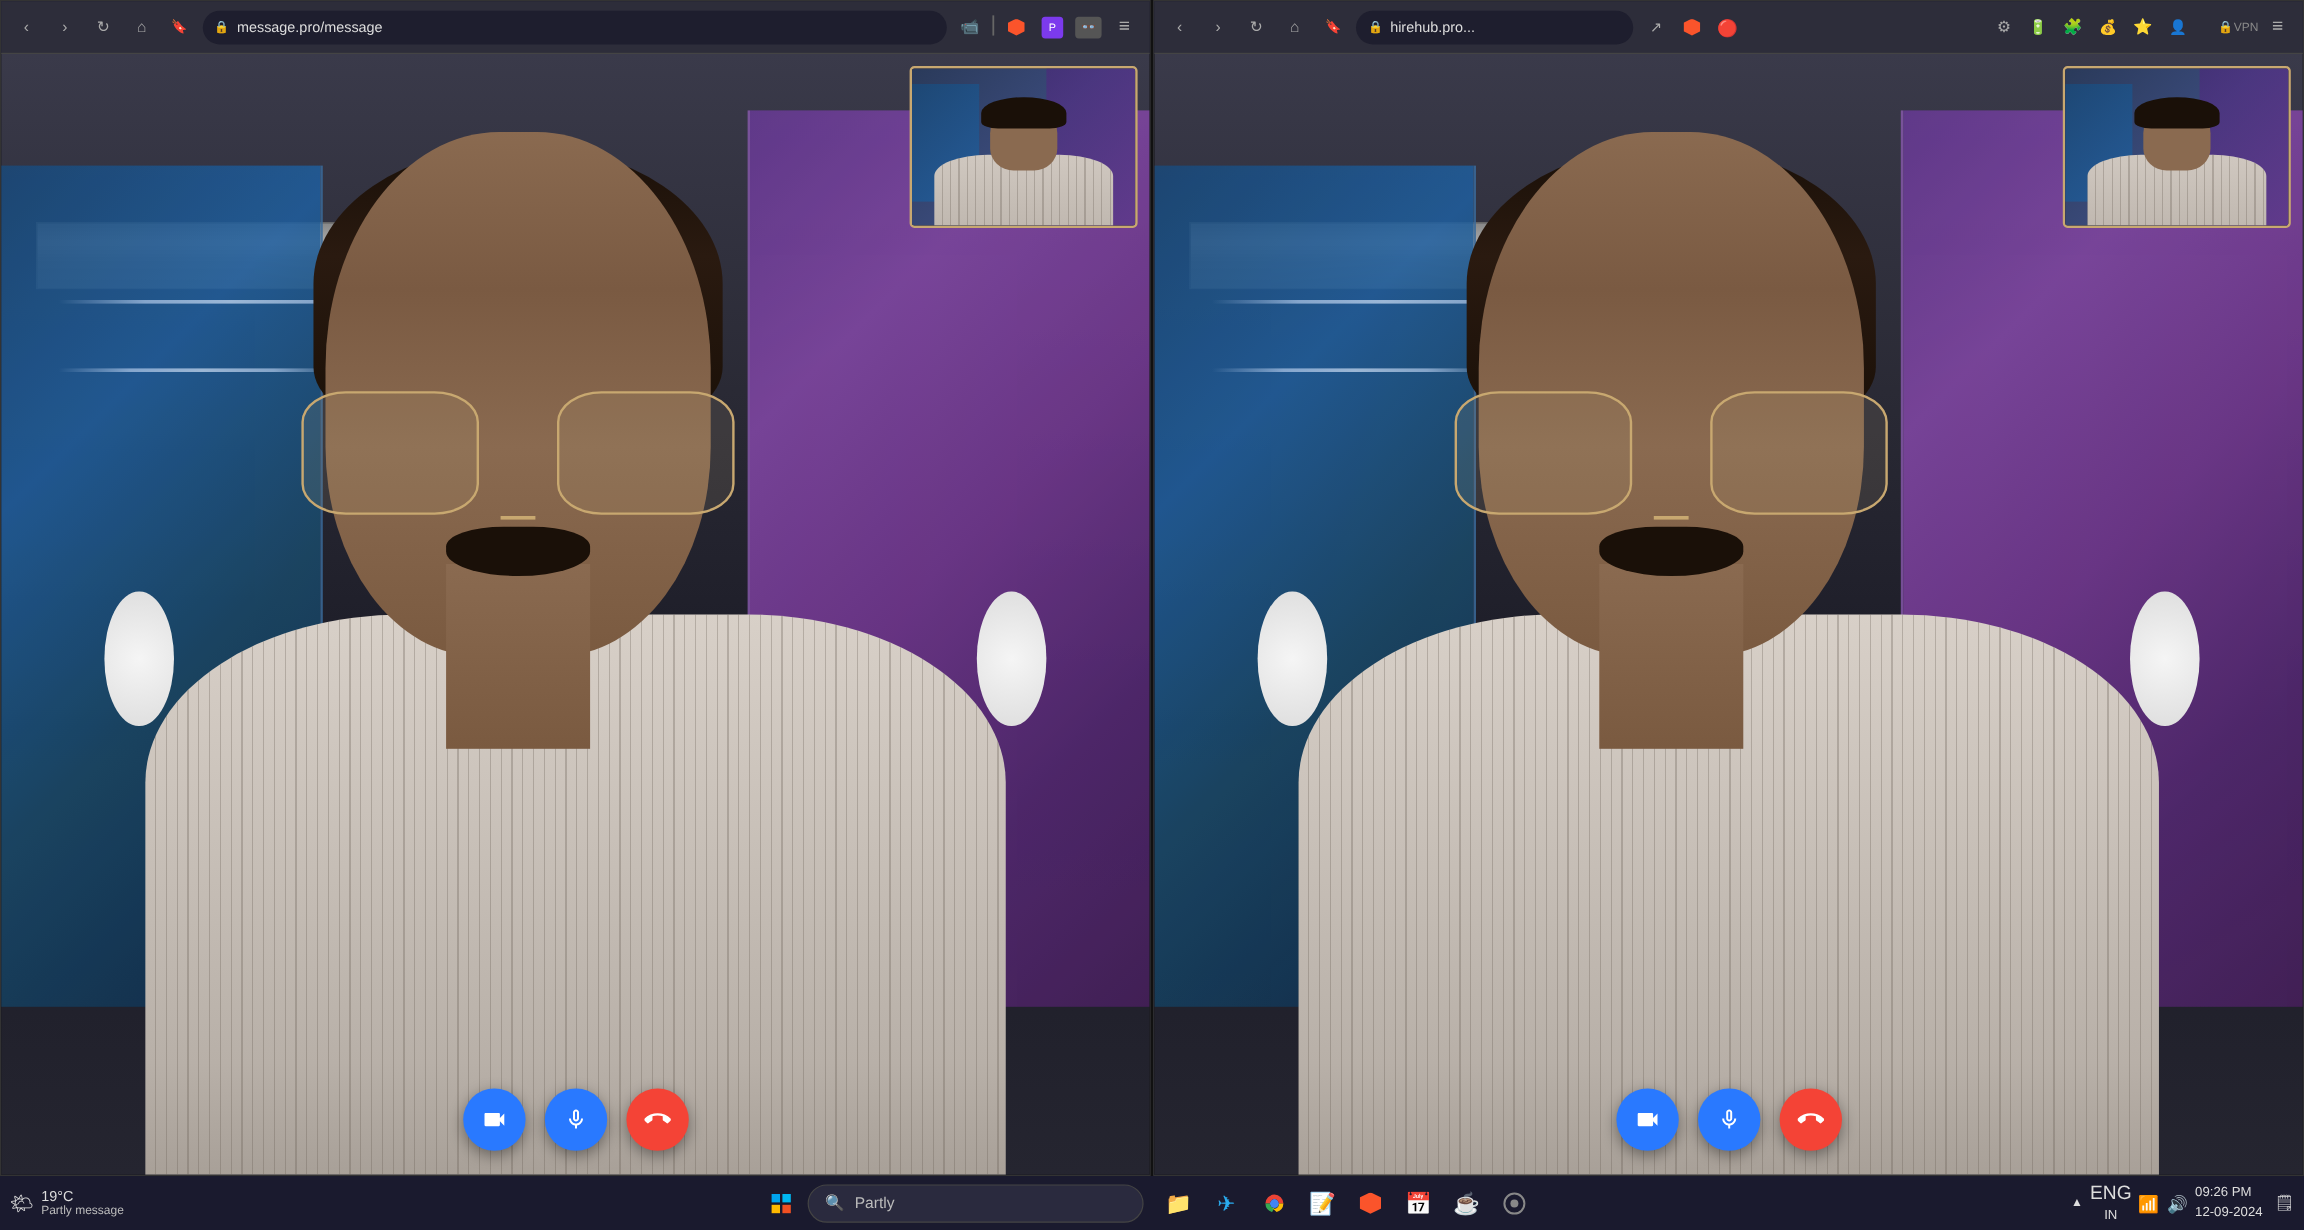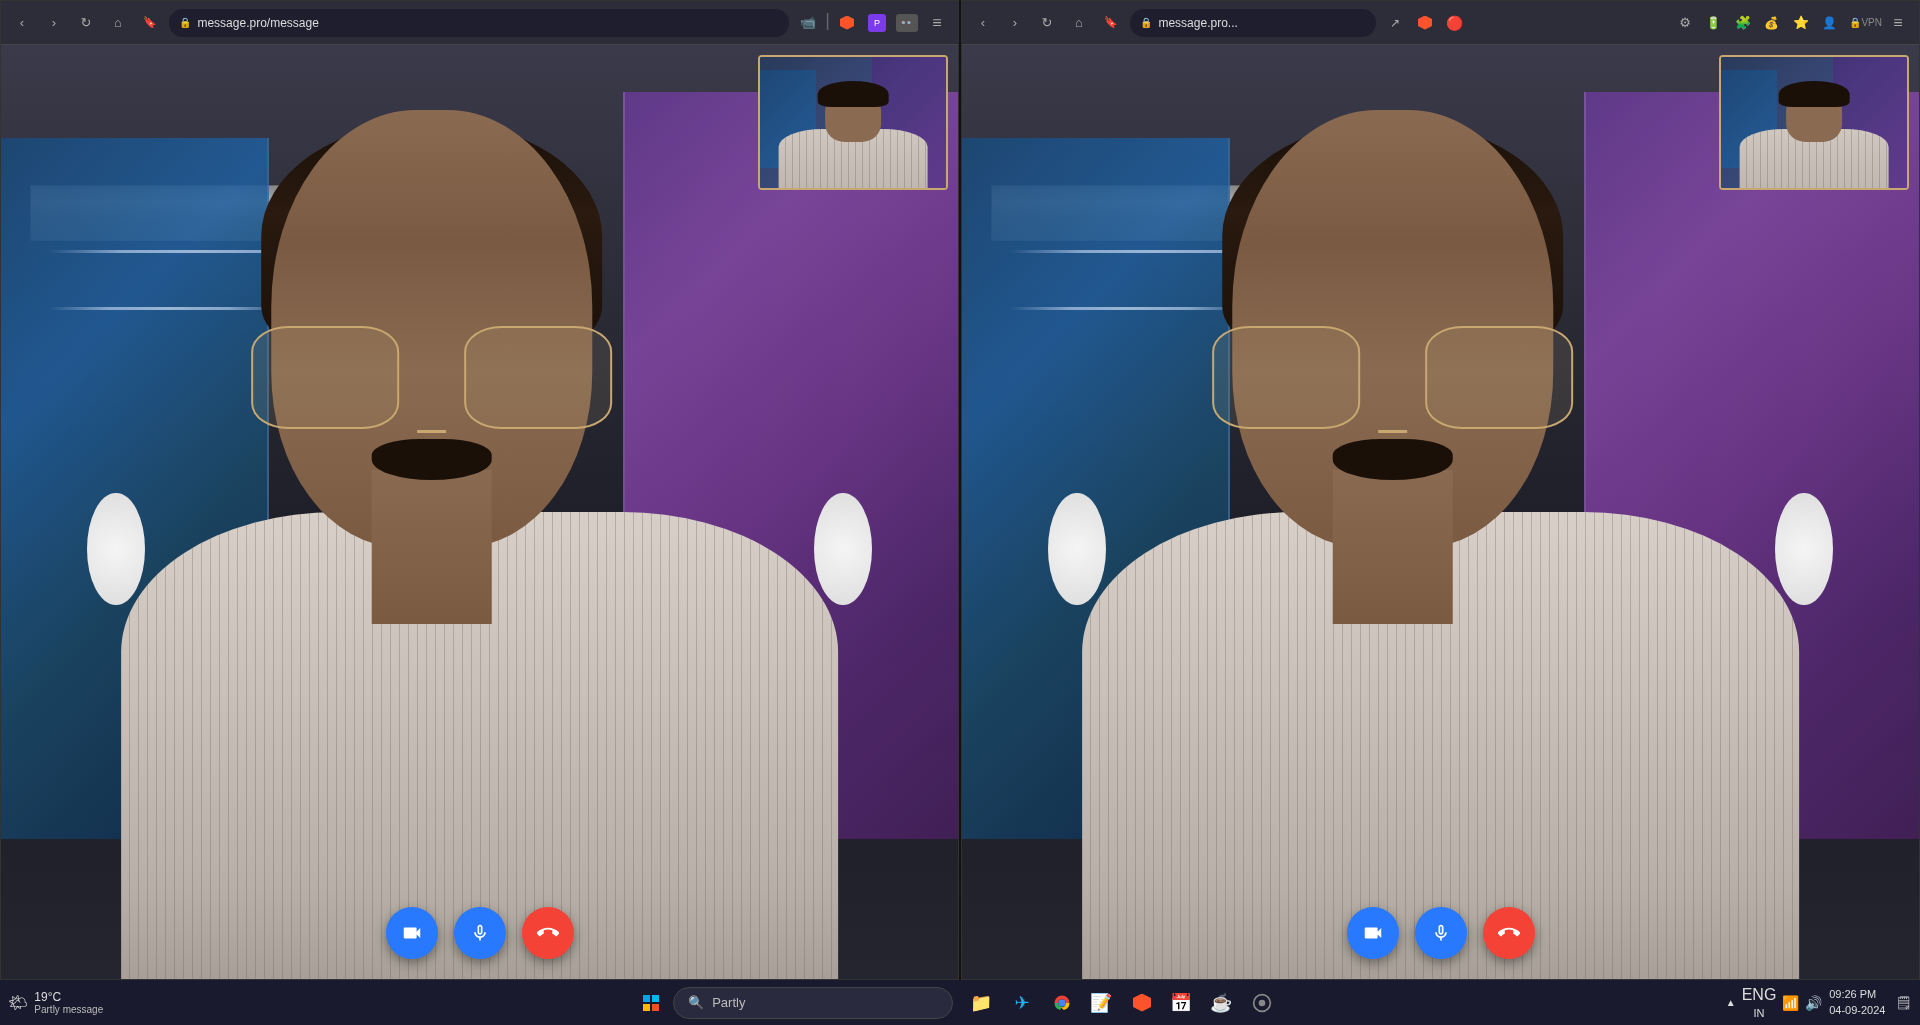--- a/index.html
+++ b/index.html
@@ -680,40 +680,40 @@
       <div class="browser-chrome">
 
         <button class="nav-btn">‹</button>
         <button class="nav-btn">›</button>
         <button class="nav-btn">↻</button>
         <button class="nav-btn">⌂</button>
         <button class="nav-btn" style="font-size:11px;">🔖</button>
 
         <div class="address-bar">
           <span class="lock-icon">🔒</span>
-          <span style="color:#ddd; font-size:12px;">message.pro...</span>
+          <span style="color:#ddd; font-size:12px;">hirehub.pro...</span>
         </div>
 
         <div class="browser-actions">
           <button class="browser-action-btn">↗</button>
           <button class="browser-action-btn">
             <span class="brave-shield-small"></span>
           </button>
           <button class="browser-action-btn">
             <span style="color:#e53935; font-size:14px;">🔴</span>
           </button>
 
           <div style="display:flex; gap:3px; margin-left:200px; align-items:center;">
             <button class="browser-action-btn" style="color:#aaa; font-size:13px;">⚙</button>
             <button class="browser-action-btn" style="font-size:12px;">🔋</button>
             <button class="browser-action-btn" style="font-size:13px;">🧩</button>
             <button class="browser-action-btn" style="font-size:12px;">💰</button>
             <button class="browser-action-btn" style="font-size:13px;">⭐</button>
             <button class="browser-action-btn" style="font-size:12px;">👤</button>
-            <span style="color:#888; font-size:10px; margin-left:3px;">🔒VPN</span>
+            <span style="color:#888; font-size:10px; margin-left:18px;">🔒VPN</span>
             <button class="browser-action-btn" style="font-size:16px;">≡</button>
           </div>
         </div>
       </div>
 
       <div class="video-area">
 
         <div class="person-scene">
 
           <div class="scene-bg"></div>
@@ -852,21 +852,21 @@
           <div style="color:#ddd; font-size:16px;">ENG</div>
           <div style="color:#ddd; font-size:11px;">IN</div>
         </div>
 
         <span class="tray-icon" style="font-size:14px;">📶</span>
 
         <span class="tray-icon" style="font-size:14px;">🔊</span>
 
         <div class="clock">
           <div>09:26 PM</div>
-          <div>04-09-2024</div>
+          <div>12-09-2024</div>
         </div>
 
         <span class="tray-icon" style="font-size:13px; margin-left:4px;">🗒</span>
       </div>
     </div>
 
   </div>
 
 </div>
 

